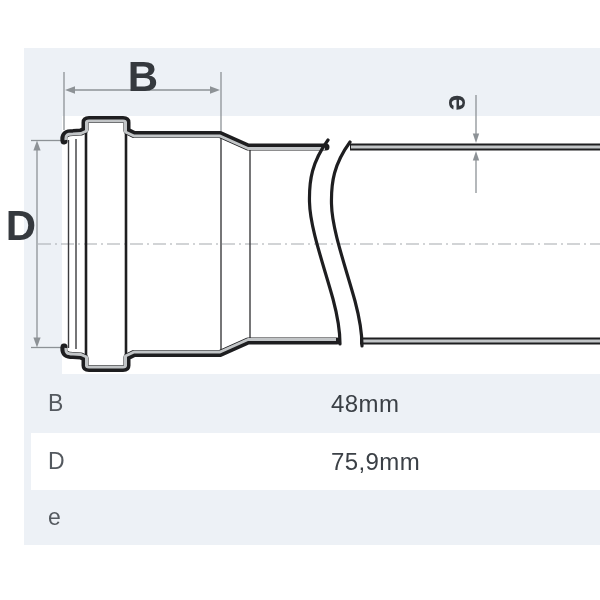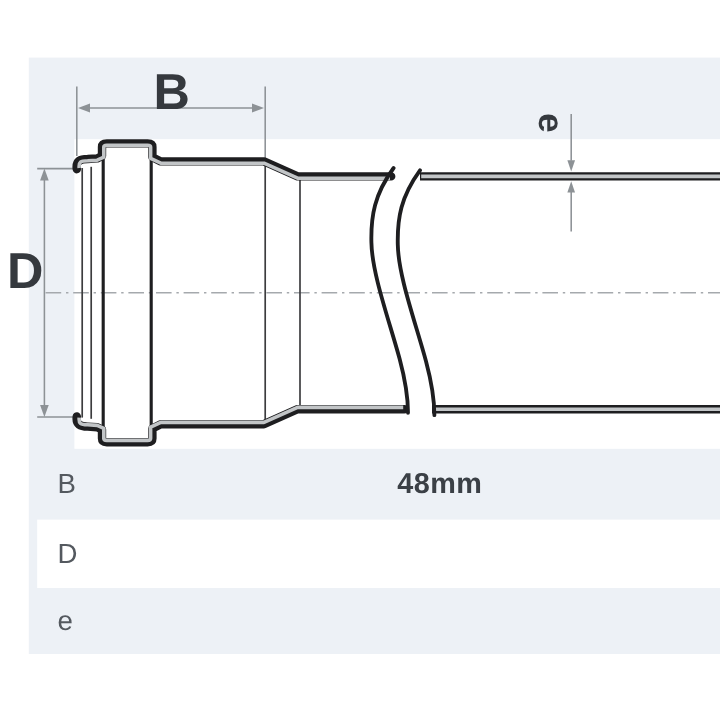--- a/index.html
+++ b/index.html
@@ -35,21 +35,21 @@
     position:absolute;left:24px;width:576px;
     display:flex;align-items:center;
   }
   .spec-row-b{top:374px;height:59px;}
   .spec-row-d{top:433px;height:57px;}
   .spec-row-e{top:490px;height:55px;}
   .spec-label{
     margin-left:24px;font-size:23px;color:#54595f;letter-spacing:0.3px;
   }
   .spec-value{
-    position:absolute;left:307px;font-size:24px;font-weight:bold;
+    position:absolute;left:307px;font-size:24px;font-weight:normal;
     color:#3b4046;letter-spacing:0.4px;
   }
 </style>
 </head>
 <body>
 
 <div class="panel"></div>
 <div class="canvas"></div>
 <div class="row-d-bg"></div>
 
@@ -131,16 +131,17 @@
 <div class="dim-label dim-label-b">B</div>
 <div class="dim-label dim-label-d">D</div>
 <div class="dim-label dim-label-e">e</div>
 
 <div class="spec-row spec-row-b">
   <span class="spec-label">B</span>
   <span class="spec-value">48mm</span>
 </div>
 <div class="spec-row spec-row-d">
   <span class="spec-label">D</span>
+  <span class="spec-value">75,9mm</span>
 </div>
 <div class="spec-row spec-row-e">
   <span class="spec-label">e</span>
 </div>
 
 </body></html>

